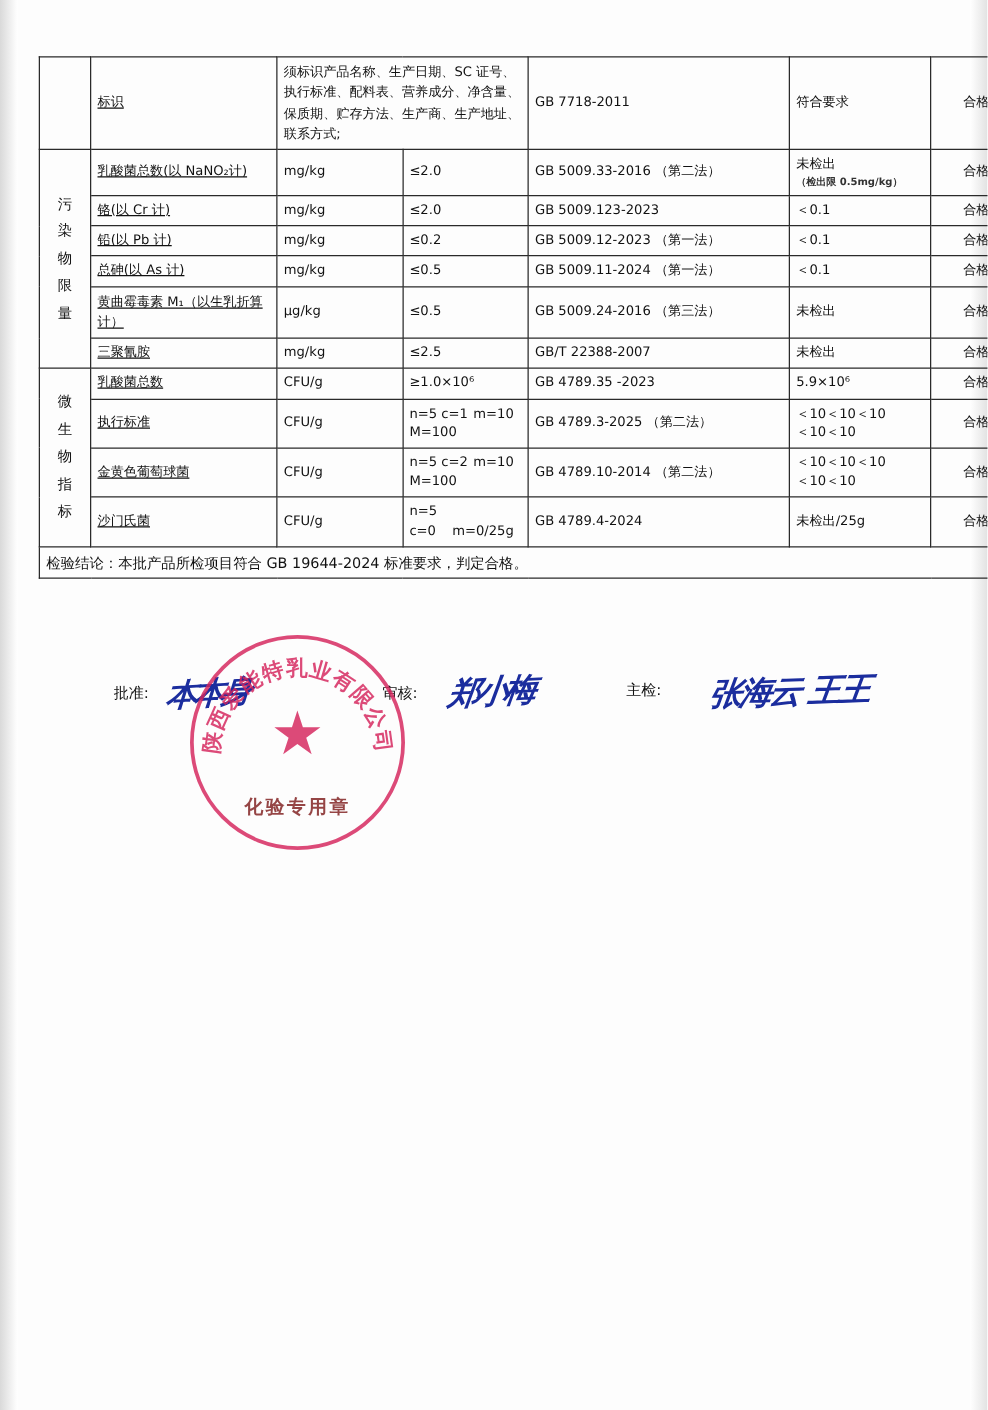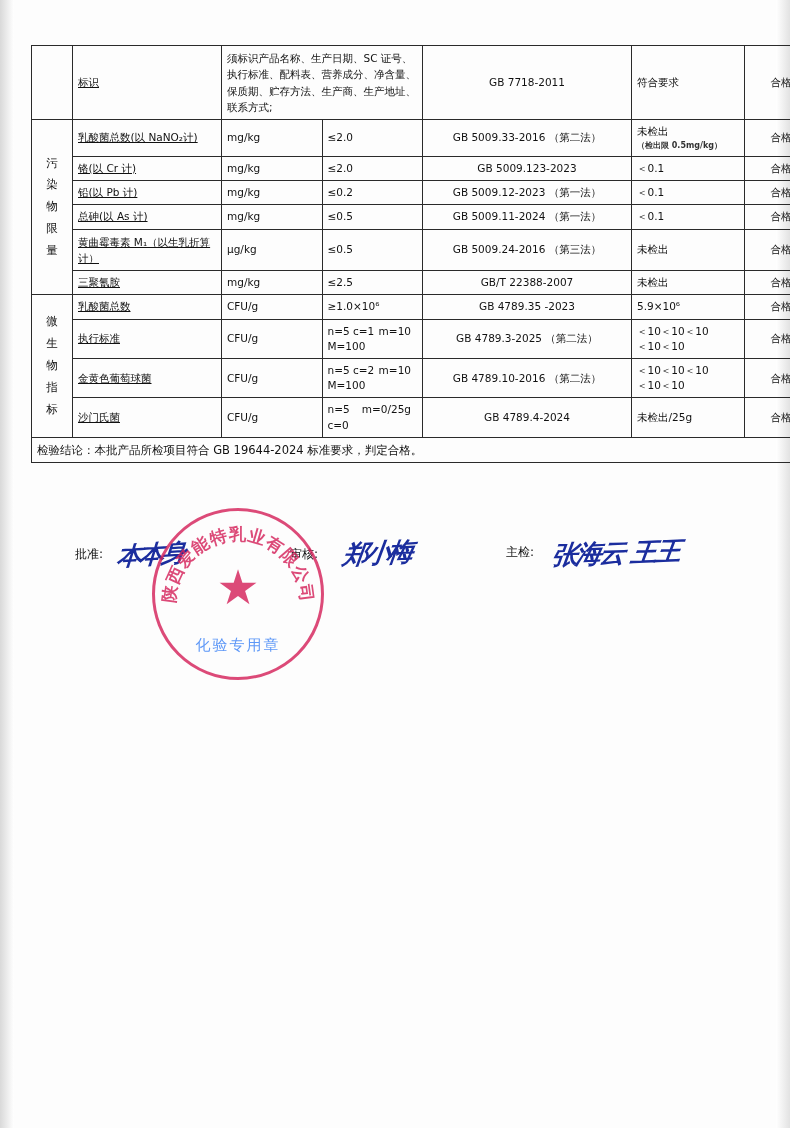--- a/index.html
+++ b/index.html
@@ -50,21 +50,21 @@
     padding: 4px 5px;
     vertical-align: middle;
     color: #111;
   }
 
   
   .c-group { width: 30px; text-align: center; padding: 2px 2px; }
   .c-item  { width: 138px; padding-left: 8px; text-decoration: underline; }
   .c-unit  { width: 62px;  padding-left: 8px; margin-top: 24px; }
   .c-limit { width: 128px; padding-left: 8px; }
-  .c-std   { width: 198px; padding-left: 8px; text-align: center; }
+  .c-std   { width: 198px; padding-left: 8px; }
   .c-result{ width: 102px; text-align: left; }
   .c-judge { width: 62px;  text-align: center; }
 
   .group-cell {
     font-size: 11.5px;
     letter-spacing: 0;
     line-height: 1.9;
     word-break: break-all;
   }
   .group-cell span {
@@ -78,48 +78,49 @@
     display: block;
     font-size: 8px;
     color: #333;
     margin-top: 1px;
     font-weight: bold;
   }
   .two-col-limit {
     display: flex;
     justify-content: space-between;
     padding-right: 6px;
+    align-items: flex-end;
   }
   .stack-line {
     display: block;
   }
 
   .conclusion-cell {
     padding: 8px 10px 8px 38px;
     font-size: 11.5px;
   }
 
   
   .sign-row {
     position: absolute;
-    left: 15px;
+    left: 31px;
     top: 536px;
     width: 728px;
     height: 40px;
     font-size: 12px;
     text-align: center;
   }
   .sign-label {
     position: absolute;
     font-size: 12px;
     color: #111;
   }
   .sign-approve-label { left: 60px;  top: 10px; }
   .sign-review-label  { left: 275px; top: 10px; }
-  .sign-chief-label   { left: 470px; top: 8px; margin-left: 21px; }
+  .sign-chief-label   { left: 470px; top: 8px; }
 
   .handwriting {
     position: absolute;
     color: #1b2d9e;
     font-family: "DejaVu Serif", "Liberation Serif", serif;
     font-style: italic;
     font-weight: bold;
     white-space: nowrap;
   }
   .hw-approve {
@@ -187,23 +188,23 @@
     font-size: 17px;
     font-weight: bold;
     letter-spacing: 1px;
   }
   .seal-bottom-text {
     position: absolute;
     left: 0;
     bottom: 22px;
     width: 100%;
     text-align: center;
-    color: #3b82f6;
+    color: #7f1d1d;
     font-size: 15px;
-    font-weight: normal;
+    font-weight: bold;
     letter-spacing: 2px;
     font-family: "DejaVu Sans", "Liberation Sans", sans-serif;
   }
 </style>
 </head>
 <body>
 
 <div class="page">
   <div class="page-edge-left"></div>
   <div class="page-edge-right"></div>
@@ -321,21 +322,21 @@
       <tr>
         <td class="c-item">金黄色葡萄球菌</td>
         <td class="c-unit">CFU/g</td>
         <td class="c-limit">
           <span class="two-col-limit">
             <span>n=5    c=2</span>
             <span>m=10</span>
           </span>
           <span class="stack-line">M=100</span>
         </td>
-        <td class="c-std">GB 4789.10-2016 （第二法）</td>
+        <td class="c-std">GB 4789.10-2014 （第二法）</td>
         <td class="c-result">
           <span class="stack-line">＜10＜10＜10</span>
           <span class="stack-line">＜10＜10</span>
         </td>
         <td class="c-judge">合格</td>
       </tr>
 
       <tr>
         <td class="c-item">沙门氏菌</td>
         <td class="c-unit">CFU/g</td>

